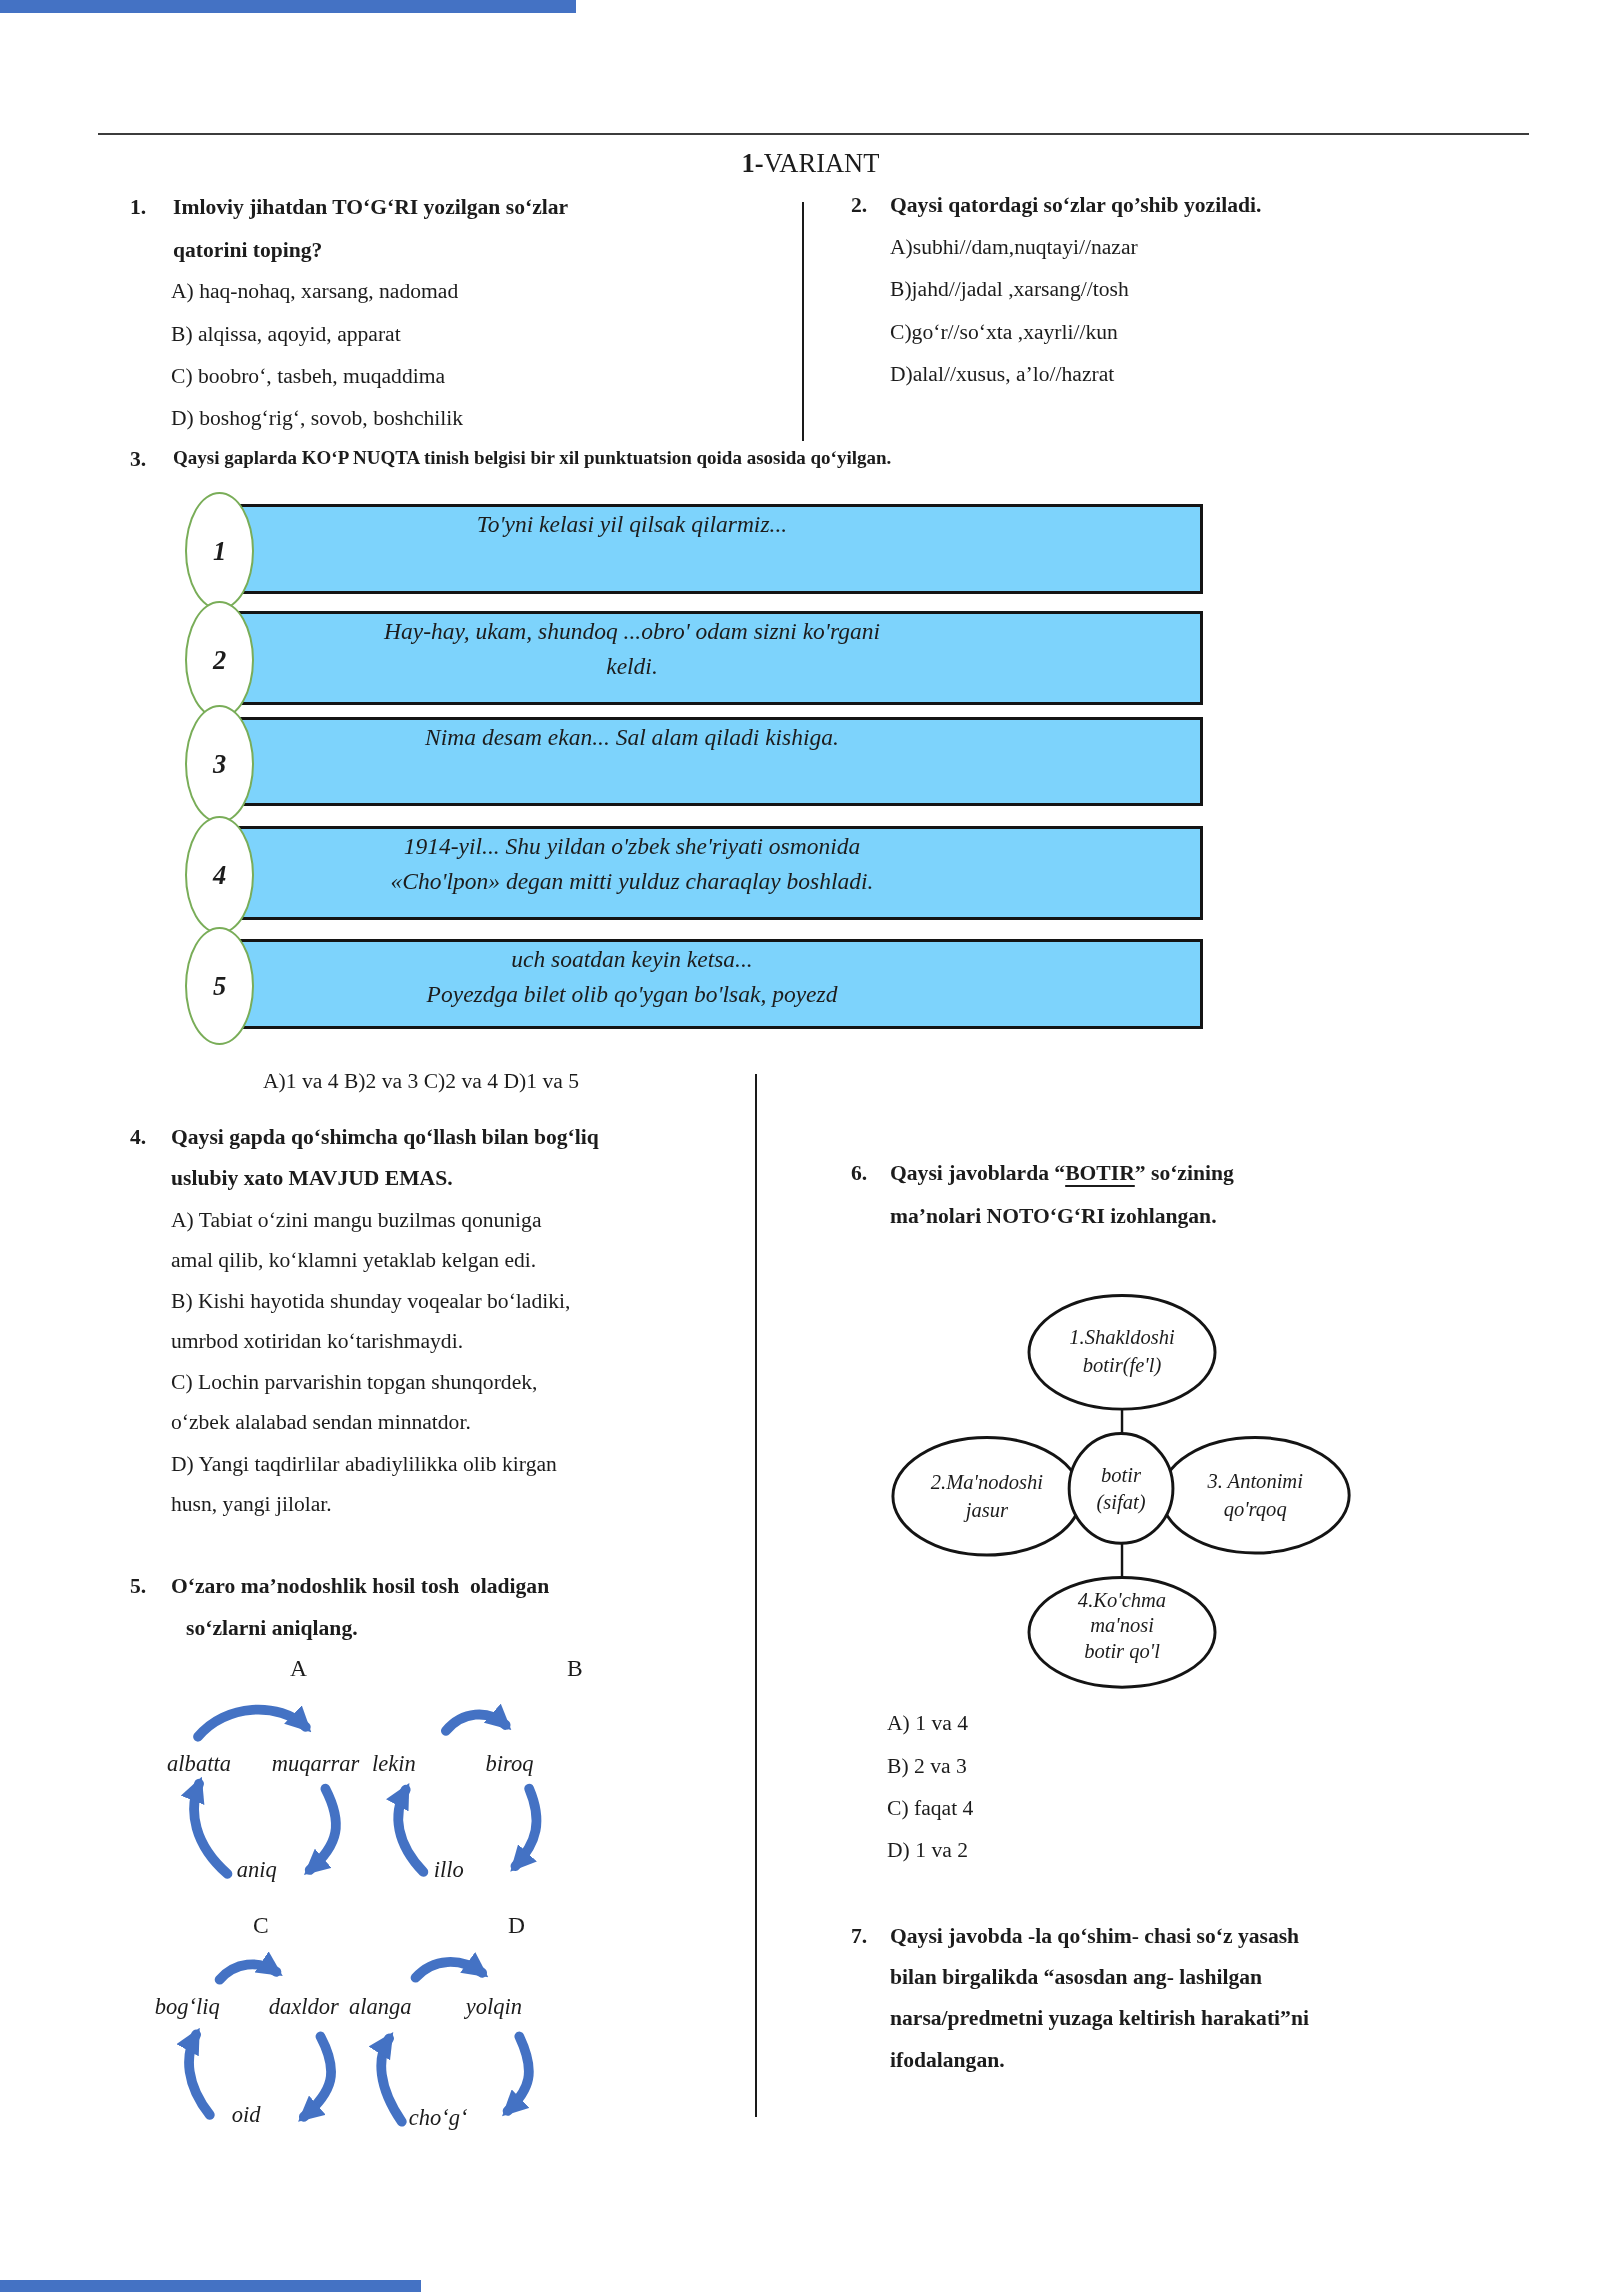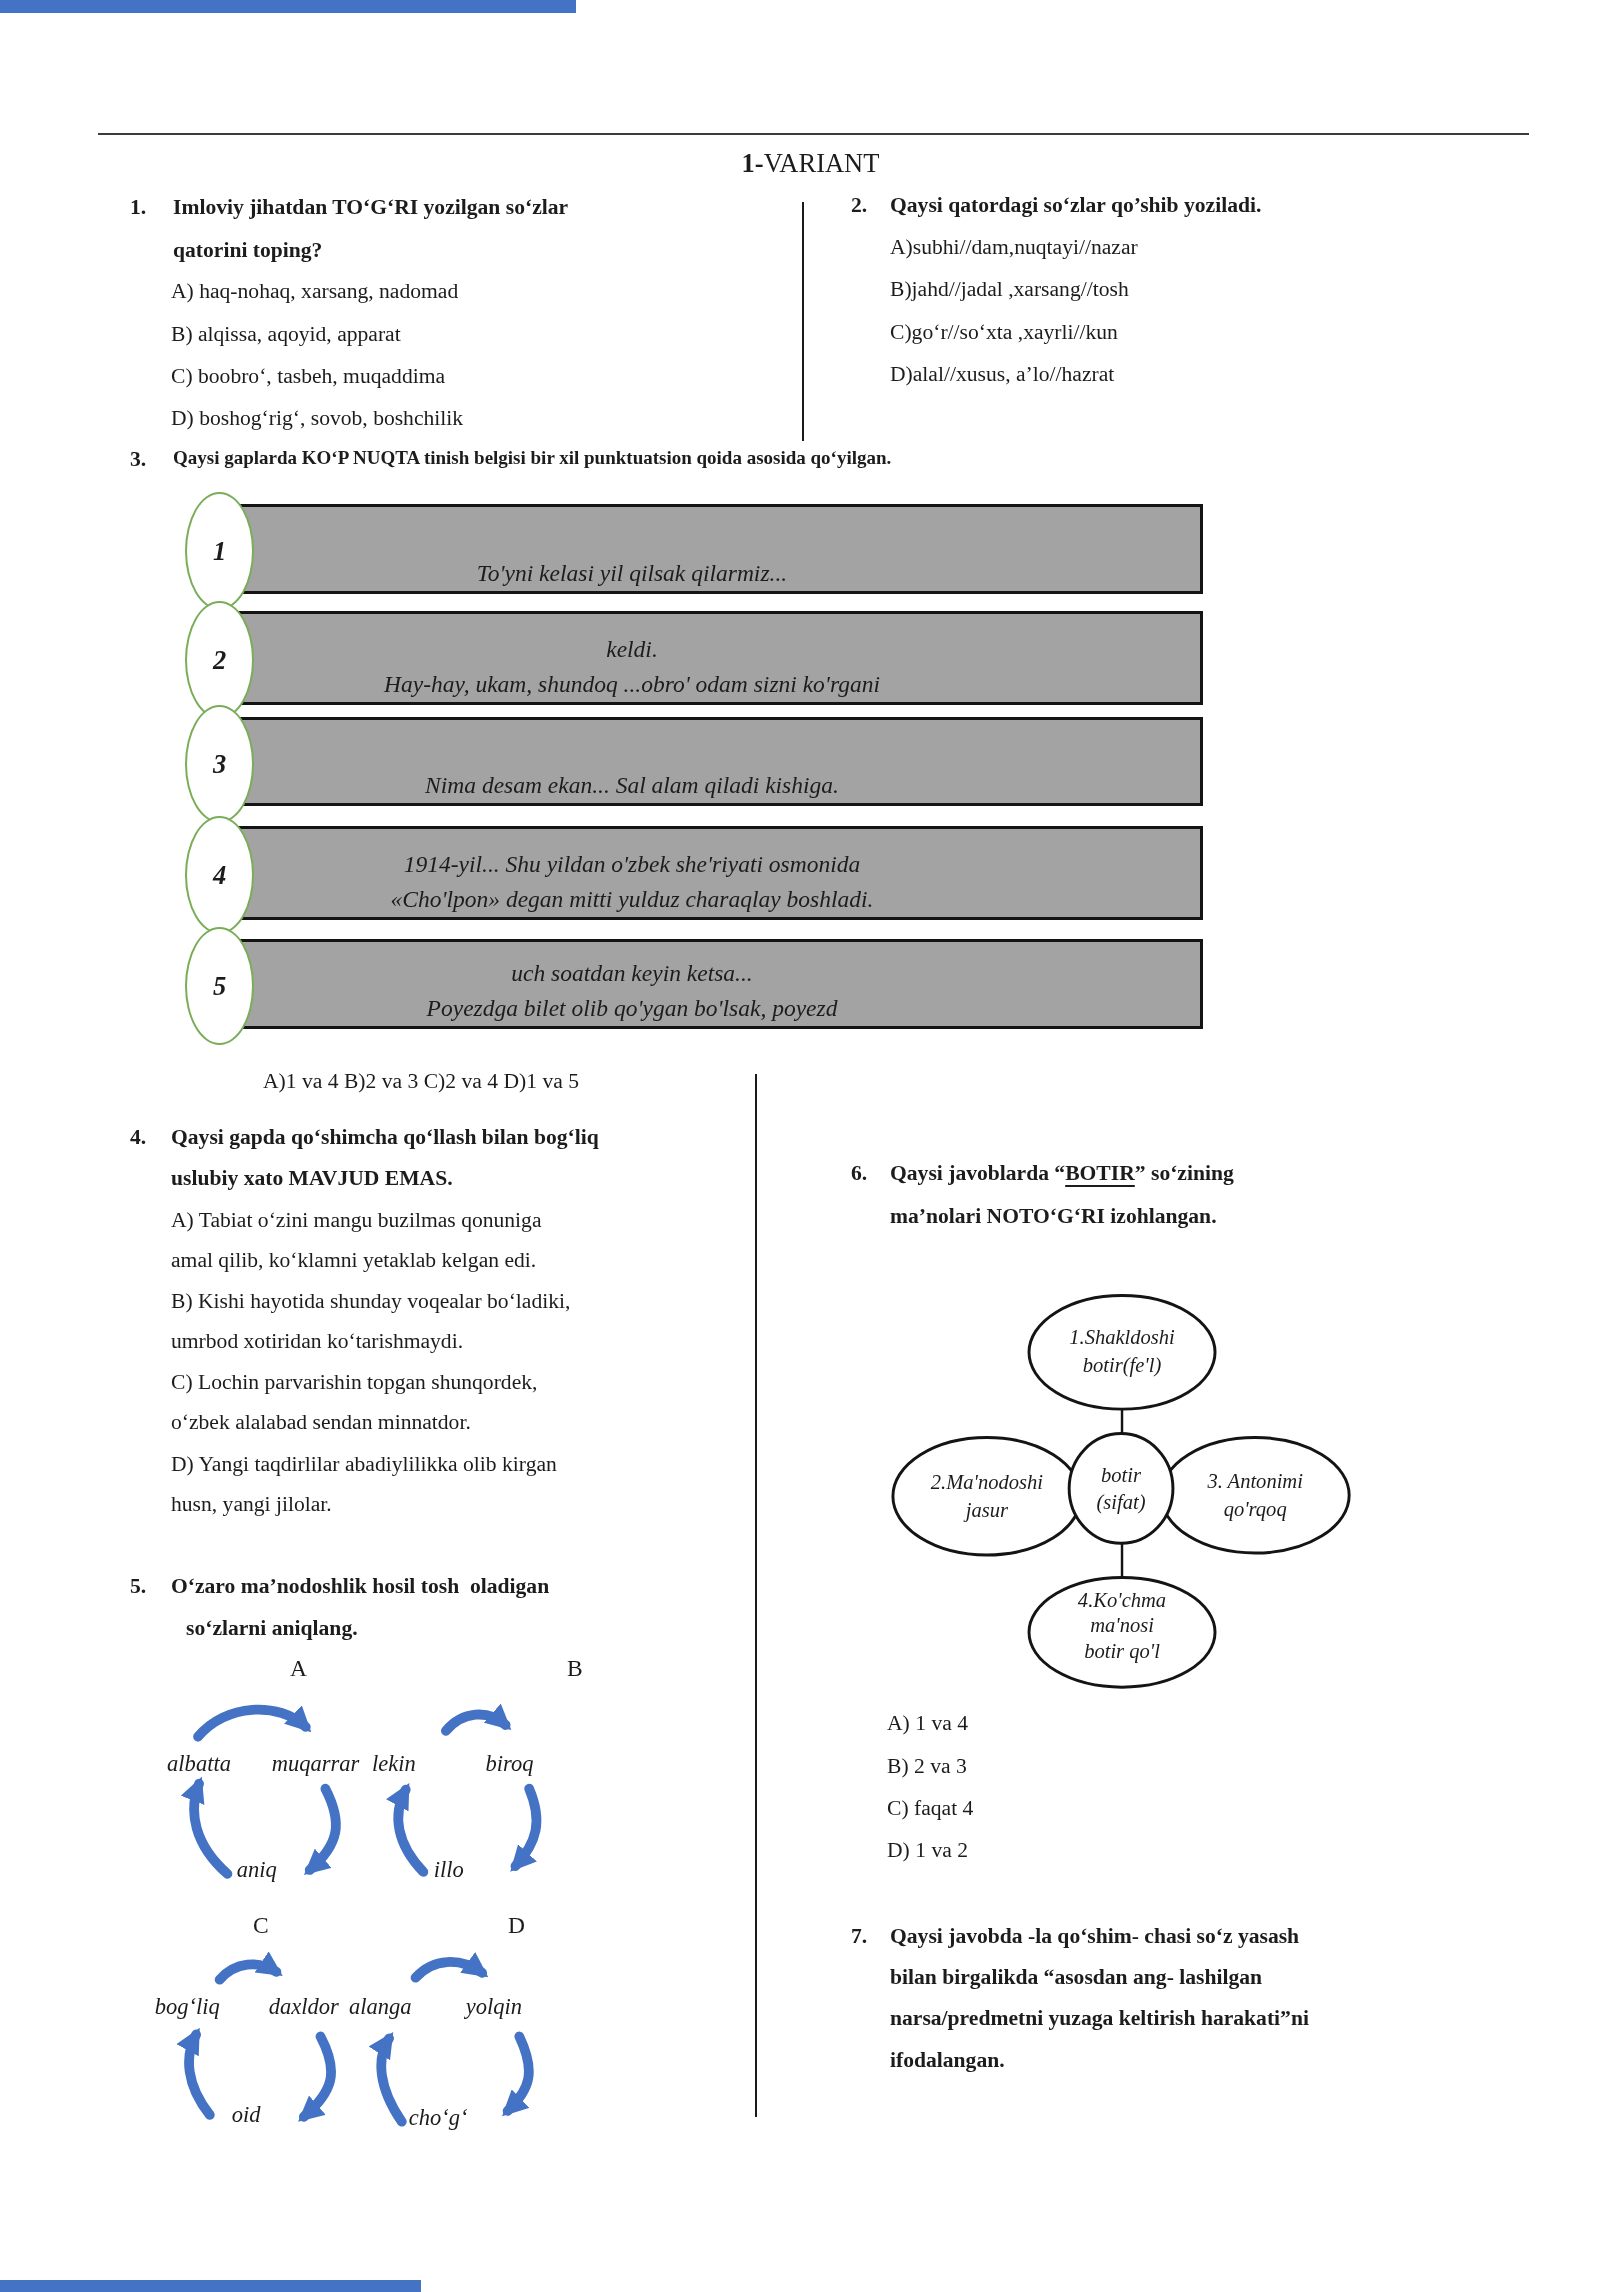--- a/index.html
+++ b/index.html
@@ -6,22 +6,22 @@
   html,body{margin:0;padding:0;background:#ffffff;}
   #canvas{position:relative;width:1621px;height:2293px;background:#ffffff;overflow:hidden;
           font-family:"Liberation Serif","DejaVu Serif",serif;color:var(--ink);}
   .t{position:absolute;white-space:pre;font-size:21.6px;line-height:1.25;color:var(--ink);}
   .b{font-weight:bold;}
   .ctr{text-align:center;}
   .u{text-decoration:underline;text-decoration-thickness:2px;text-underline-offset:4.9px;}
   .bar{position:absolute;background:var(--blue);}
   .hrule{position:absolute;height:2px;background:#3c3c3c;}
   .vline{position:absolute;width:2px;background:#1a1a1a;}
-  .qbox{position:absolute;left:235px;width:968px;border:3.9px solid #141414;background:#a3a3a3;
-        display:flex;flex-direction:column;justify-content:flex-end;box-sizing:border-box;
+  .qbox{position:absolute;left:235px;width:968px;border:3.9px solid #141414;background:#7dd3fc;
+        display:flex;flex-direction:column;justify-content:flex-start;box-sizing:border-box;
         padding-right:174px;}
   .qline{font-style:italic;font-size:23.5px;line-height:35px;text-align:center;white-space:pre;}
   .oval{position:absolute;left:185px;width:65px;height:114px;border:2.9px solid var(--green);
         border-radius:50%;background:#fff;z-index:2;display:flex;align-items:center;
         justify-content:center;font-weight:bold;font-style:italic;font-size:26.5px;}
   .arrow{fill:none;stroke:var(--blue);stroke-width:10;stroke-linecap:round;}
   .ahp{fill:var(--blue);}
   .cword{font-family:"Liberation Serif","DejaVu Serif",serif;font-style:italic;font-size:23px;fill:var(--ink);}
   .node{fill:#ffffff;stroke:#141414;stroke-width:3;}
   .nline{stroke:#141414;stroke-width:2.5;}
@@ -61,22 +61,22 @@
 
   <div class="qbox" style="top:504px;height:90px">
     <div class="qline">To'yni kelasi yil qilsak qilarmiz...</div>
     <div class="qline"></div>
   </div>
   <div class="oval" style="top:492px">
       <span>1</span>
     </div>
 
   <div class="qbox" style="top:611px;height:94px">
+    <div class="qline">Hay-hay, ukam, shundoq ...obro' odam sizni ko'rgani</div>
     <div class="qline">keldi.</div>
-    <div class="qline">Hay-hay, ukam, shundoq ...obro' odam sizni ko'rgani</div>
   </div>
   <div class="oval" style="top:601px">
       <span>2</span>
     </div>
 
   <div class="qbox" style="top:717px;height:89px">
     <div class="qline">Nima desam ekan... Sal alam qiladi kishiga.</div>
     <div class="qline"></div>
   </div>
   <div class="oval" style="top:705px">

